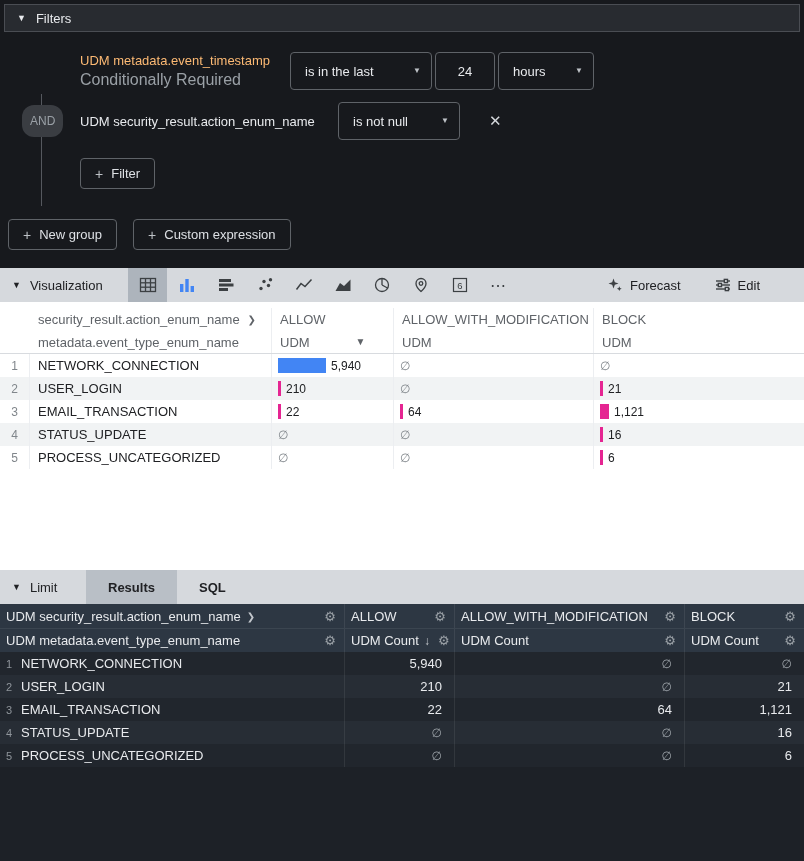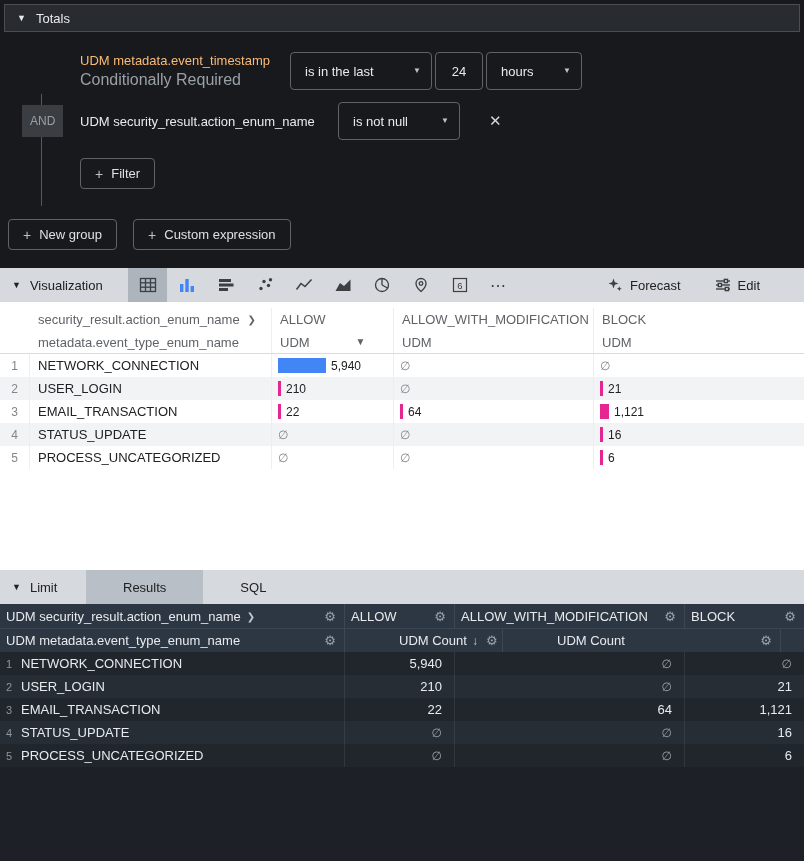--- a/index.html
+++ b/index.html
@@ -30,26 +30,26 @@
   .f-label .main { color:#fdba74; font-size:13px; }
   .f-label .sub { color:#9aa0a6; font-size:16px; margin-top:3px; }
   .f-label2 { width:258px; color:#e8eaed; }
   .ctrl {
     height:38px; border:1px solid #5f6368; border-radius:4px;
     display:flex; align-items:center; color:#e8eaed; margin-right:3px;
     background:transparent; cursor:default;
   }
   .ctrl .caret { font-size:8px; color:#bdc1c6; margin-left:10px; }
   .ctrl.op1 { width:142px; padding:0 10px 0 14px; justify-content:space-between; }
-  .ctrl.val { width:48px; justify-content:center; }
+  .ctrl.val { width:60px; justify-content:center; }
   .ctrl.unit { width:96px; padding:0 10px 0 14px; justify-content:space-between; }
   .ctrl.op2 { width:122px; padding:0 10px 0 14px; justify-content:space-between; }
   .and-badge {
     position:absolute; left:22px; top:50%; transform:translateY(-50%);
-    background:#3a3d42; color:#9aa0a6; font-size:12px; padding:9px 8px; border-radius:0;
+    background:#3a3d42; color:#9aa0a6; font-size:12px; padding:9px 8px; border-radius:12px;
   }
   .close-x { margin-left:26px; color:#d5d8dc; font-size:15px; }
   .add-filter-row { padding-left:80px; margin-top:18px; }
   .btn-outline {
     display:inline-flex; align-items:center; gap:8px; height:31px; padding:0 14px;
     border:1px solid #5f6368; border-radius:4px; color:#dde0e4; background:transparent;
     font-size:13px; cursor:default;
   }
   .plus { font-size:14px; color:#bdc1c6; }
   .group-row { display:flex; gap:16px; padding:14px 8px 18px 8px; flex-shrink:0; }
@@ -83,41 +83,41 @@
   .vc.vval { padding-left:6px; }
   .vbar { height:15px; flex-shrink:0; }
   .vnum { font-size:12px; margin-left:5px; color:#202124; }
   .nullsym.light { color:#80868b; font-size:12px; }
   
   .data-bar {
     height:34px; background:#d6d9dd; display:flex; align-items:stretch; color:#202124;
     flex-shrink:0; overflow:hidden; white-space:nowrap;
   }
   .data-title { display:flex; align-items:center; gap:9px; padding:0 12px; width:86px; }
-  .tab { display:flex; align-items:center; padding:0 37px; font-size:13px; }
+  .tab { display:flex; align-items:center; padding:0 22px; font-size:13px;font-weight:bold; }
   .tab.active { background:#b9bfc6; }
   .bar-mid { display:flex; align-items:center; }
   .add-calc {
     margin-left:32px; background:#c7cbd0; border:1px solid #b2b6bb; color:#8a9096;
     padding:4px 10px; font-size:13px; border-radius:2px;
   }
   .limit-label { margin-left:20px; }
   .limit-input {
     margin-left:6px; background:#121316; color:#fff; border:none; height:19px;
     font-size:12px; padding:0 4px; font-family:"Liberation Sans", sans-serif;
   }
   .limit-input.row { width:48px; }
   .limit-input.col { width:32px; }
   .chk { width:13px; height:13px; border:1px solid #70757a; background:#fdfdfd; margin-left:20px; flex-shrink:0; }
   .chk-label { margin-left:6px; }
   
   .res-table { flex:1; background:#1d2127; display:flex; flex-direction:column; color:#e8eaed; overflow:hidden; }
   .rrow { display:grid; grid-template-columns:345px 110px 230px 1fr; height:23px; flex-shrink:0; }
   .rrow.rhead { height:24px; background:#2d3743; }
-  .rrow.rhead2 { border-top:1px solid rgba(255,255,255,0.07);gap:48px; }
+  .rrow.rhead2 { border-top:1px solid rgba(255,255,255,0.07); }
   .rc { display:flex; align-items:center; padding:0 8px; border-right:1px solid rgba(255,255,255,0.08); overflow:hidden; white-space:nowrap; }
   .rc:last-child { border-right:none; }
   .rhc { justify-content:space-between; padding-left:6px; }
   .rh-left { display:flex; align-items:center; }
   .pchev { font-size:10px; margin-left:6px; color:#c3c7cc; }
   .sortarrow { margin-left:5px; color:#c3c7cc; font-size:12px; }
   .gear { color:#9aa0a6; font-size:13px; margin-left:8px; }
   .rdata { background:#21262d; }
   .rdata.alt { background:#272d35; }
   .rname-cell { padding-left:6px; }
@@ -126,21 +126,21 @@
   .rval { justify-content:flex-end; padding-right:12px; }
   .rtext { color:#e8eaed; }
   .nullsym.dark { color:#9aa0a6; font-size:12px; }
   .res-filler { flex:1; background:#1d2127; }
 </style>
 </head>
 <body>
 
 <div class="filters-bar">
   <span class="tri">▼</span>
-  <span>Totals</span>
+  <span>Filters</span>
 </div>
 
 <div class="filters-panel">
   <div class="connector"></div>
 
   <div class="filter-row">
     <div class="f-label">
       <div class="main">UDM metadata.event_timestamp</div>
       <div class="sub">Conditionally Required</div>
     </div>

